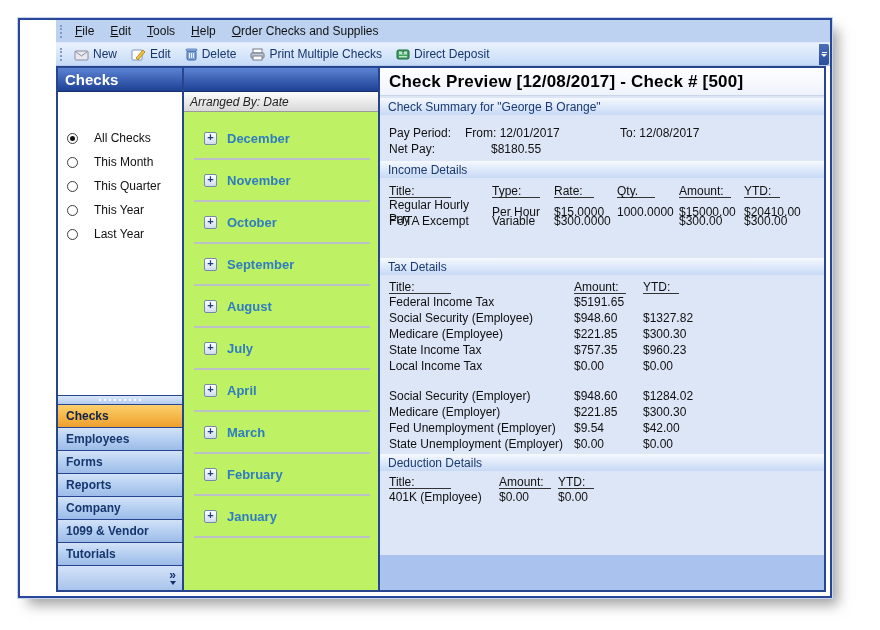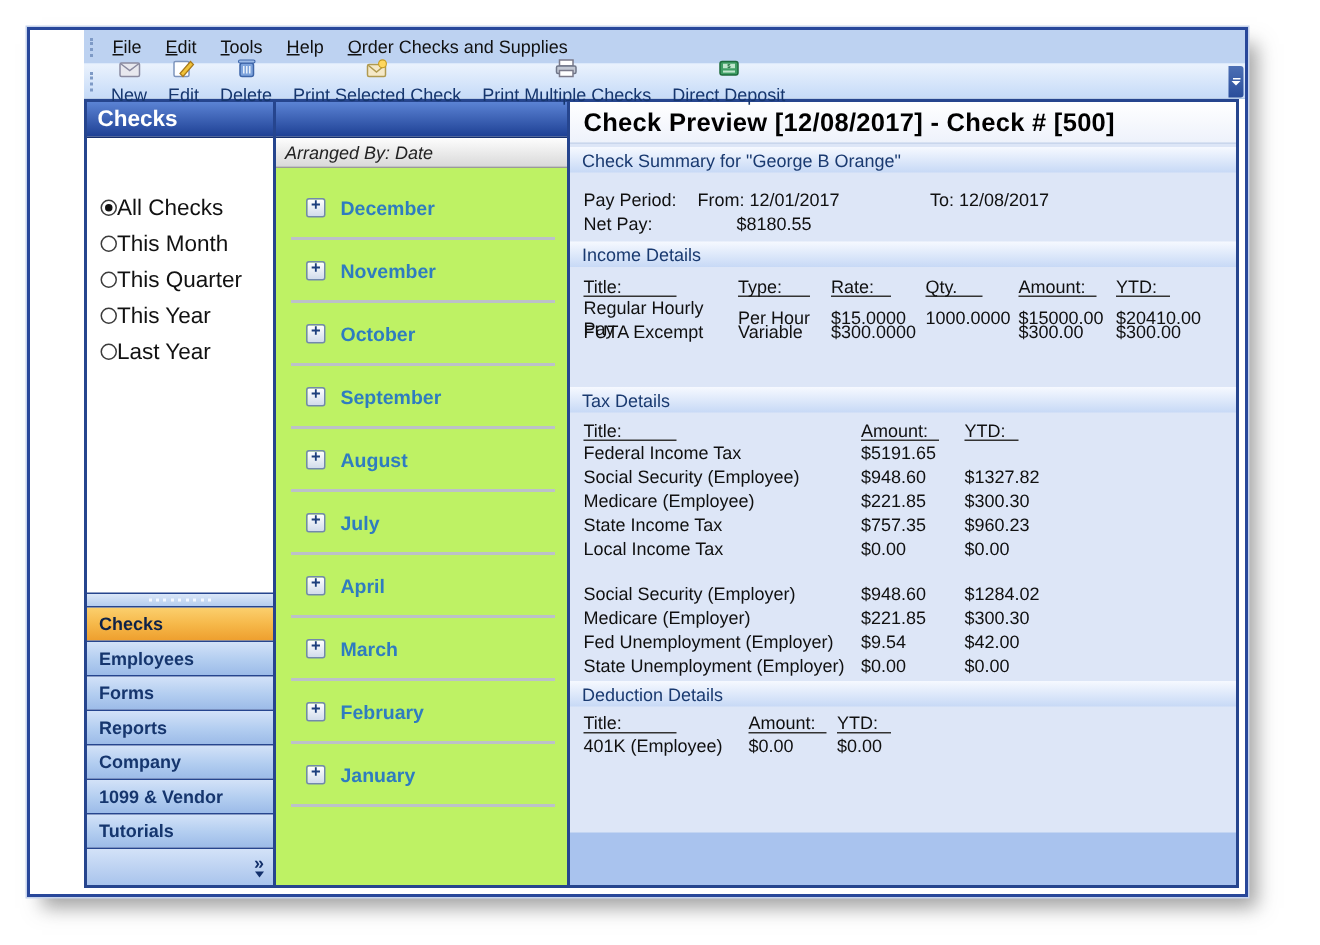--- a/index.html
+++ b/index.html
@@ -22,21 +22,21 @@
   .menu-item { padding:2px 8px; cursor:default; }
   .menu-item u { text-decoration:underline; }
 
   
   .toolbar {
     height:24px; background:linear-gradient(#eaf2fd,#c6dbf8);
     border-top:1px solid #dce9fb; border-bottom:1px solid #b3c9e8;
     display:flex; align-items:center; font-size:12px; color:#16366e;
     position:relative; flex:0 0 auto;
   }
-  .tool-btn { display:flex; align-items:center; gap:4px; padding:2px 7px;flex-direction:column; }
+  .tool-btn { display:flex; align-items:center; gap:4px; padding:2px 7px; }
   .tool-btn svg { display:block; }
   .tb-overflow {
     position:absolute; right:1px; top:1px; width:10px; height:21px;
     background:linear-gradient(#4c6fb4,#2a4d9b); border-radius:0 2px 2px 0;
     display:flex; flex-direction:column; align-items:center; justify-content:center; gap:1px;
   }
   .tb-overflow .bar { width:5px; height:1px; background:#fff; }
   .tb-overflow .tri { width:0; height:0; border-left:3px solid transparent; border-right:3px solid transparent; border-top:3px solid #fff; }
 
   
@@ -46,21 +46,21 @@
   .sidebar { width:128px; flex:0 0 auto; display:flex; flex-direction:column; border:2px solid #26458e; background:#fff; }
   .panel-head {
     height:24px; flex:0 0 auto; background:linear-gradient(#5b83d4,#1e4094);
     color:#fff; font-weight:bold; font-size:15px; display:flex; align-items:center; padding-left:7px;
     border-bottom:1px solid #16306e;
   }
   .filter-box { flex:1; background:#fff; padding-top:34px; min-height:0; }
   .filter-row { display:flex; align-items:center; height:24px; padding-left:9px; cursor:default; }
   .radio { width:11px; height:11px; border:1px solid #3c3c3c; border-radius:50%; background:#fff; position:relative; flex:0 0 auto; }
   .radio.checked::after { content:""; position:absolute; left:2px; top:2px; width:5px; height:5px; border-radius:50%; background:#111; }
-  .filter-label { margin-left:0; font-size:15px; color:#111;text-align:right; }
+  .filter-label { margin-left:16px; font-size:12px; color:#111;text-align:right; }
 
   .splitter { height:9px; flex:0 0 auto; background:linear-gradient(#dbe7f8,#b5cdef); border-top:1px solid #26458e; display:flex; align-items:center; justify-content:center; }
   .splitter .dots { width:42px; height:2px; background-image:repeating-linear-gradient(90deg,#f4f8ff 0 2px,transparent 2px 5px); }
 
   .nav-btn {
     height:23px; flex:0 0 auto; display:flex; align-items:center; padding-left:8px;
     font-size:12px; font-weight:bold; color:#16366e;
     background:linear-gradient(#d3e2f8 0%, #b2cdf0 55%, #9cbbe8 100%);
     border-top:1px solid #26458e; cursor:default;
   }
@@ -164,30 +164,20 @@
               <rect x="2" y="4" width="9" height="9" rx="1.5" fill="#7da3dc" stroke="#3c64a8"></rect>
               <rect x="1" y="2" width="11" height="2" rx="1" fill="#9cbbe8" stroke="#3c64a8" stroke-width="0.7"></rect>
               <path d="M4.5 6 v5 M6.5 6 v5 M8.5 6 v5" stroke="#e8f0fb" stroke-width="1"></path>
             </svg>
           </span>
         <span>Delete</span>
       </span>
       <span class="tool-btn">
         <span>
             <svg width="15" height="13">
-              <rect x="1" y="4" width="12" height="8" rx="1" fill="#f5e9c8" stroke="#b09a50"></rect>
-              <path d="M1.5 4.5 L7 9 L12.5 4.5" fill="none" stroke="#b09a50"></path>
-              <circle cx="11" cy="3.5" r="2.6" fill="#ffd75e" stroke="#c49a20" stroke-width="0.7"></circle>
-            </svg>
-          </span>
-        <span>Print Selected Check</span>
-      </span>
-      <span class="tool-btn">
-        <span>
-            <svg width="15" height="13">
               <rect x="3" y="1" width="9" height="4" fill="#fff" stroke="#7a7a8a"></rect>
               <rect x="1" y="5" width="13" height="5" rx="1" fill="#c2c8d4" stroke="#6f7689"></rect>
               <rect x="3" y="8" width="9" height="4" fill="#fff" stroke="#7a7a8a"></rect>
             </svg>
           </span>
         <span>Print Multiple Checks</span>
       </span>
       <span class="tool-btn">
         <span>
             <svg width="14" height="13">

